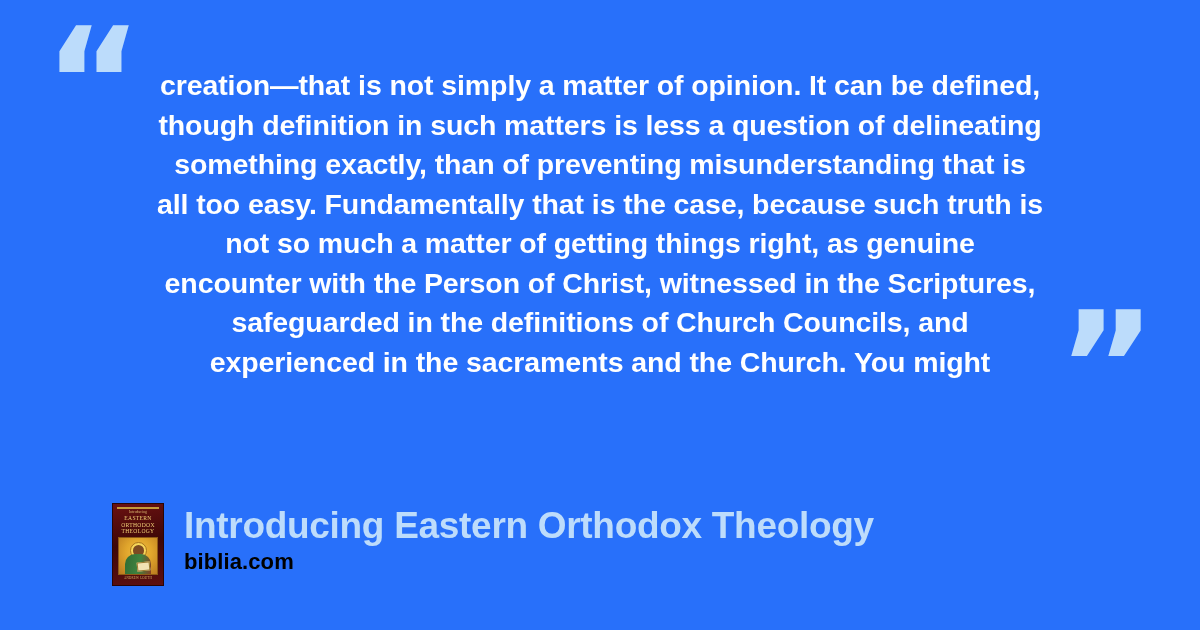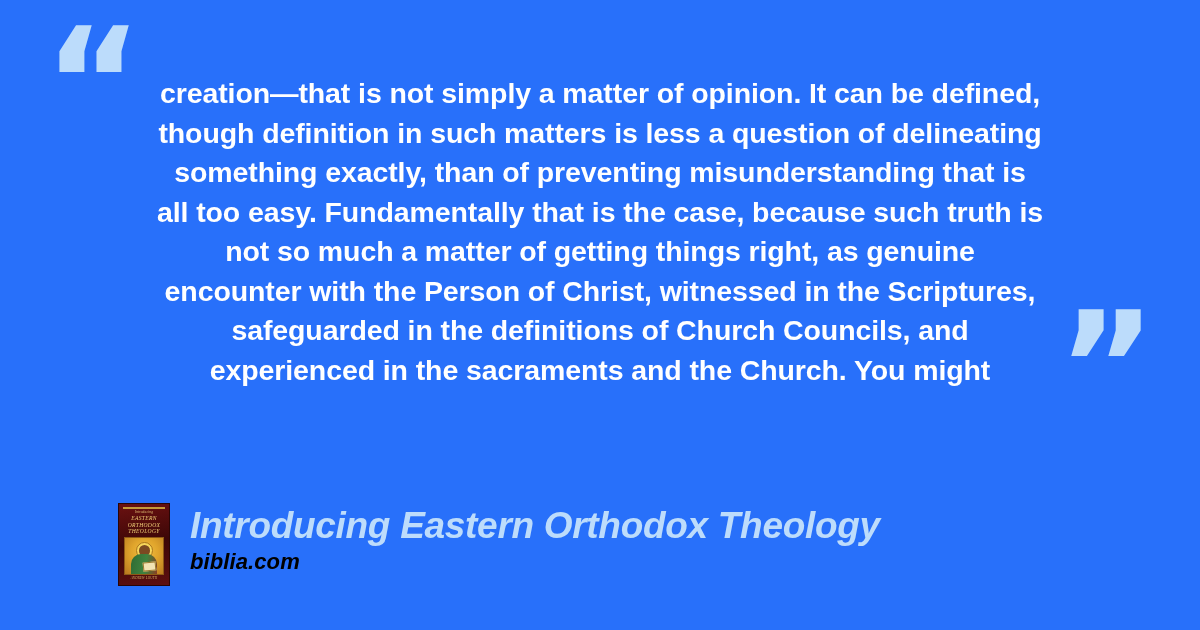--- a/index.html
+++ b/index.html
@@ -41,45 +41,44 @@
     right: 46px;
     top: 292px;
     font-size: 150px;
     letter-spacing: -2px;
   }
 
   
   #quote-block {
     position: absolute;
     left: 110px;
-    top: 74px;
+    top: 66px;
     width: 980px;
     text-align: center;
   }
   #quote-text {
     margin: 0;
     color: #ffffff;
     font-family: "Liberation Sans", sans-serif;
     font-weight: 700;
     font-size: 28.5px;
     line-height: 39.5px;
     letter-spacing: -0.1px;
     text-align: center;
     white-space: pre-line;
   }
 
   
   #footer {
     position: absolute;
-    left: 118px;
+    left: 112px;
     top: 503px;
     display: flex;
     align-items: flex-start;
     gap: 20px;
-    font-style: italic;
   }
 
   
   #book-cover {
     position: relative;
     width: 52px;
     height: 83px;
     flex: 0 0 auto;
     background: linear-gradient(170deg, #6b1111 0%, #3d0707 48%, #5d0f0f 100%);
     border: 1px solid #2a0505;

